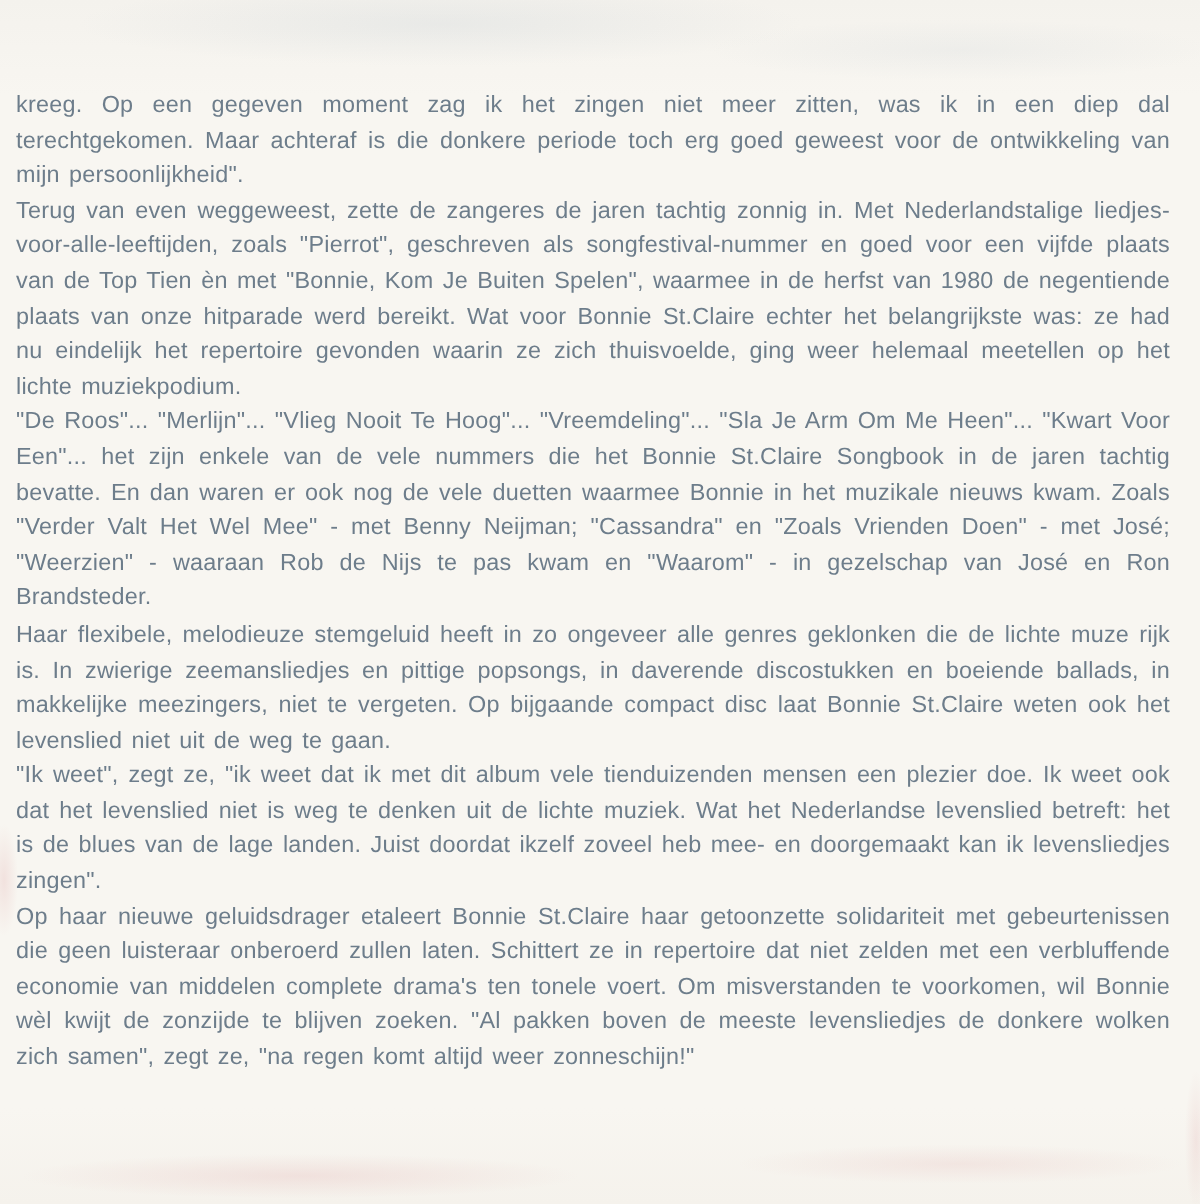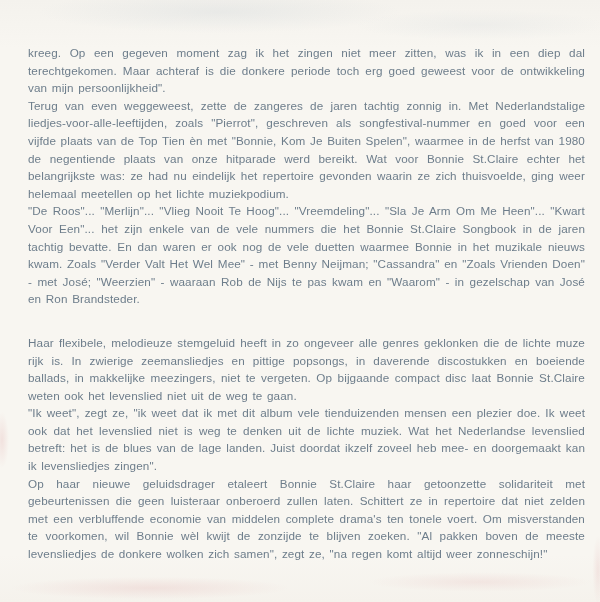--- a/index.html
+++ b/index.html
@@ -19,36 +19,36 @@
       radial-gradient(ellipse 260px 30px at 220px 12px, rgba(176,189,199,0.18), rgba(176,189,199,0) 70%),
       radial-gradient(ellipse 180px 22px at 480px 25px, rgba(176,189,199,0.12), rgba(176,189,199,0) 70%),
       radial-gradient(ellipse 200px 16px at 150px 588px, rgba(226,178,178,0.28), rgba(226,178,178,0) 70%),
       radial-gradient(ellipse 160px 14px at 480px 582px, rgba(226,178,178,0.22), rgba(226,178,178,0) 70%),
       radial-gradient(ellipse 10px 40px at 2px 440px, rgba(226,178,178,0.30), rgba(226,178,178,0) 70%),
       radial-gradient(ellipse 8px 50px at 598px 570px, rgba(226,178,178,0.25), rgba(226,178,178,0) 70%),
       linear-gradient(180deg, #f4f2ed 0%, #f8f6f1 8%, #f8f6f1 92%, #f5f2ec 100%);
   }
   .text-block {
     position: absolute;
-    left: 28px;
+    left: 8px;
     right: 15px;
     top: 44px;
     color: #6d7d8b;
     font-family: "Liberation Sans", sans-serif;
     font-size: 11.7px;
     line-height: 17.6px;
     letter-spacing: 0.12px;
     word-spacing: 1.2px;
     text-align: justify;
   }
   .text-block p {
     margin: 0;
   }
   .text-block p.gap {
-    margin-top: 26px;
+    margin-top: 1px;
   }
 </style>
 </head>
 <body>
 
 <div class="page">
   <div class="text-block">
     <p>kreeg. Op een gegeven moment zag ik het zingen niet meer zitten, was ik in een diep dal terechtgekomen. Maar achteraf is die donkere periode toch erg goed geweest voor de ontwikkeling van mijn persoonlijkheid".</p>
     <p>Terug van even weggeweest, zette de zangeres de jaren tachtig zonnig in. Met Nederlandstalige liedjes-voor-alle-leeftijden, zoals "Pierrot", geschreven als songfestival-nummer en goed voor een vijfde plaats van de Top Tien èn met "Bonnie, Kom Je Buiten Spelen", waarmee in de herfst van 1980 de negentiende plaats van onze hitparade werd bereikt. Wat voor Bonnie St.Claire echter het belangrijkste was: ze had nu eindelijk het repertoire gevonden waarin ze zich thuisvoelde, ging weer helemaal meetellen op het lichte muziekpodium.</p>
     <p>"De Roos"... "Merlijn"... "Vlieg Nooit Te Hoog"... "Vreemdeling"... "Sla Je Arm Om Me Heen"... "Kwart Voor Een"... het zijn enkele van de vele nummers die het Bonnie St.Claire Songbook in de jaren tachtig bevatte. En dan waren er ook nog de vele duetten waarmee Bonnie in het muzikale nieuws kwam. Zoals "Verder Valt Het Wel Mee" - met Benny Neijman; "Cassandra" en "Zoals Vrienden Doen" - met José; "Weerzien" - waaraan Rob de Nijs te pas kwam en "Waarom" - in gezelschap van José en Ron Brandsteder.</p>

